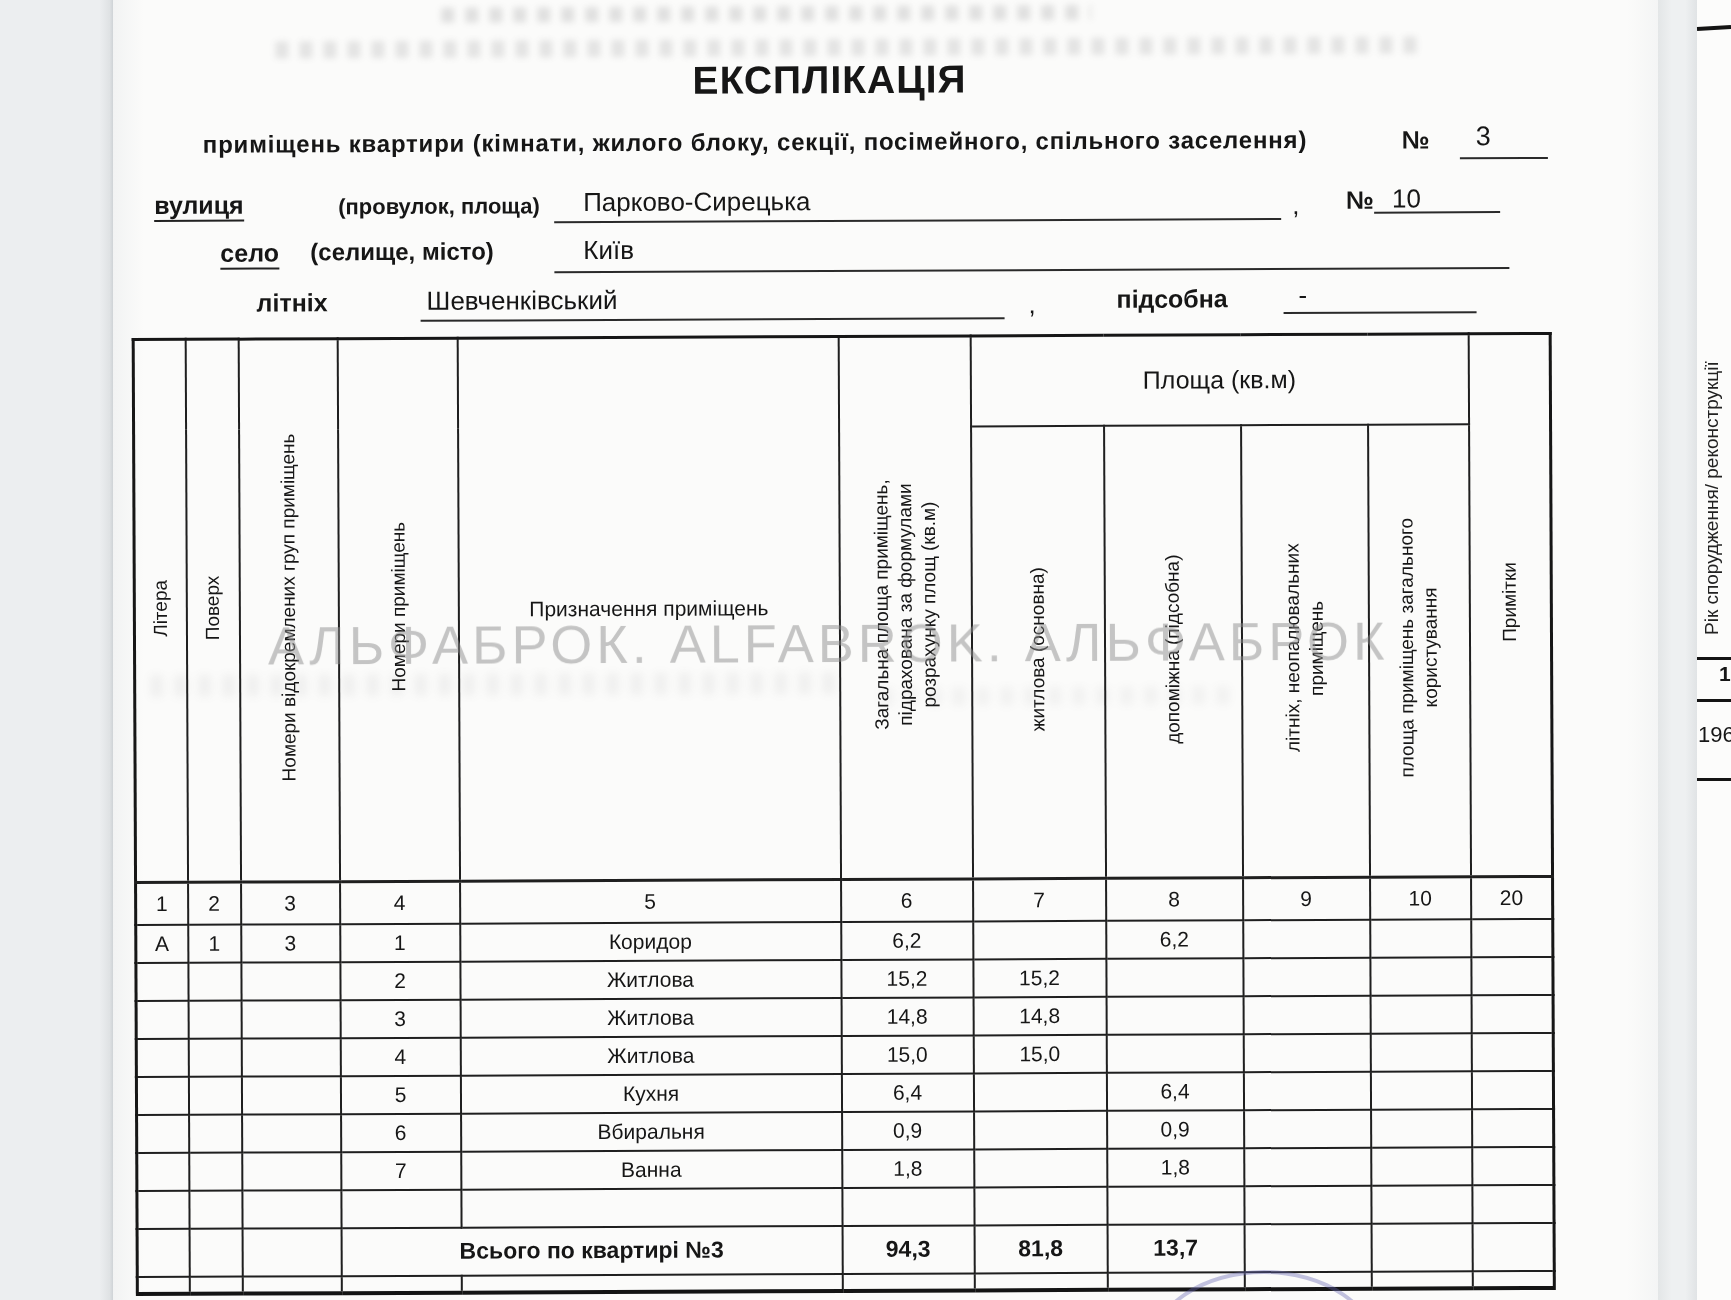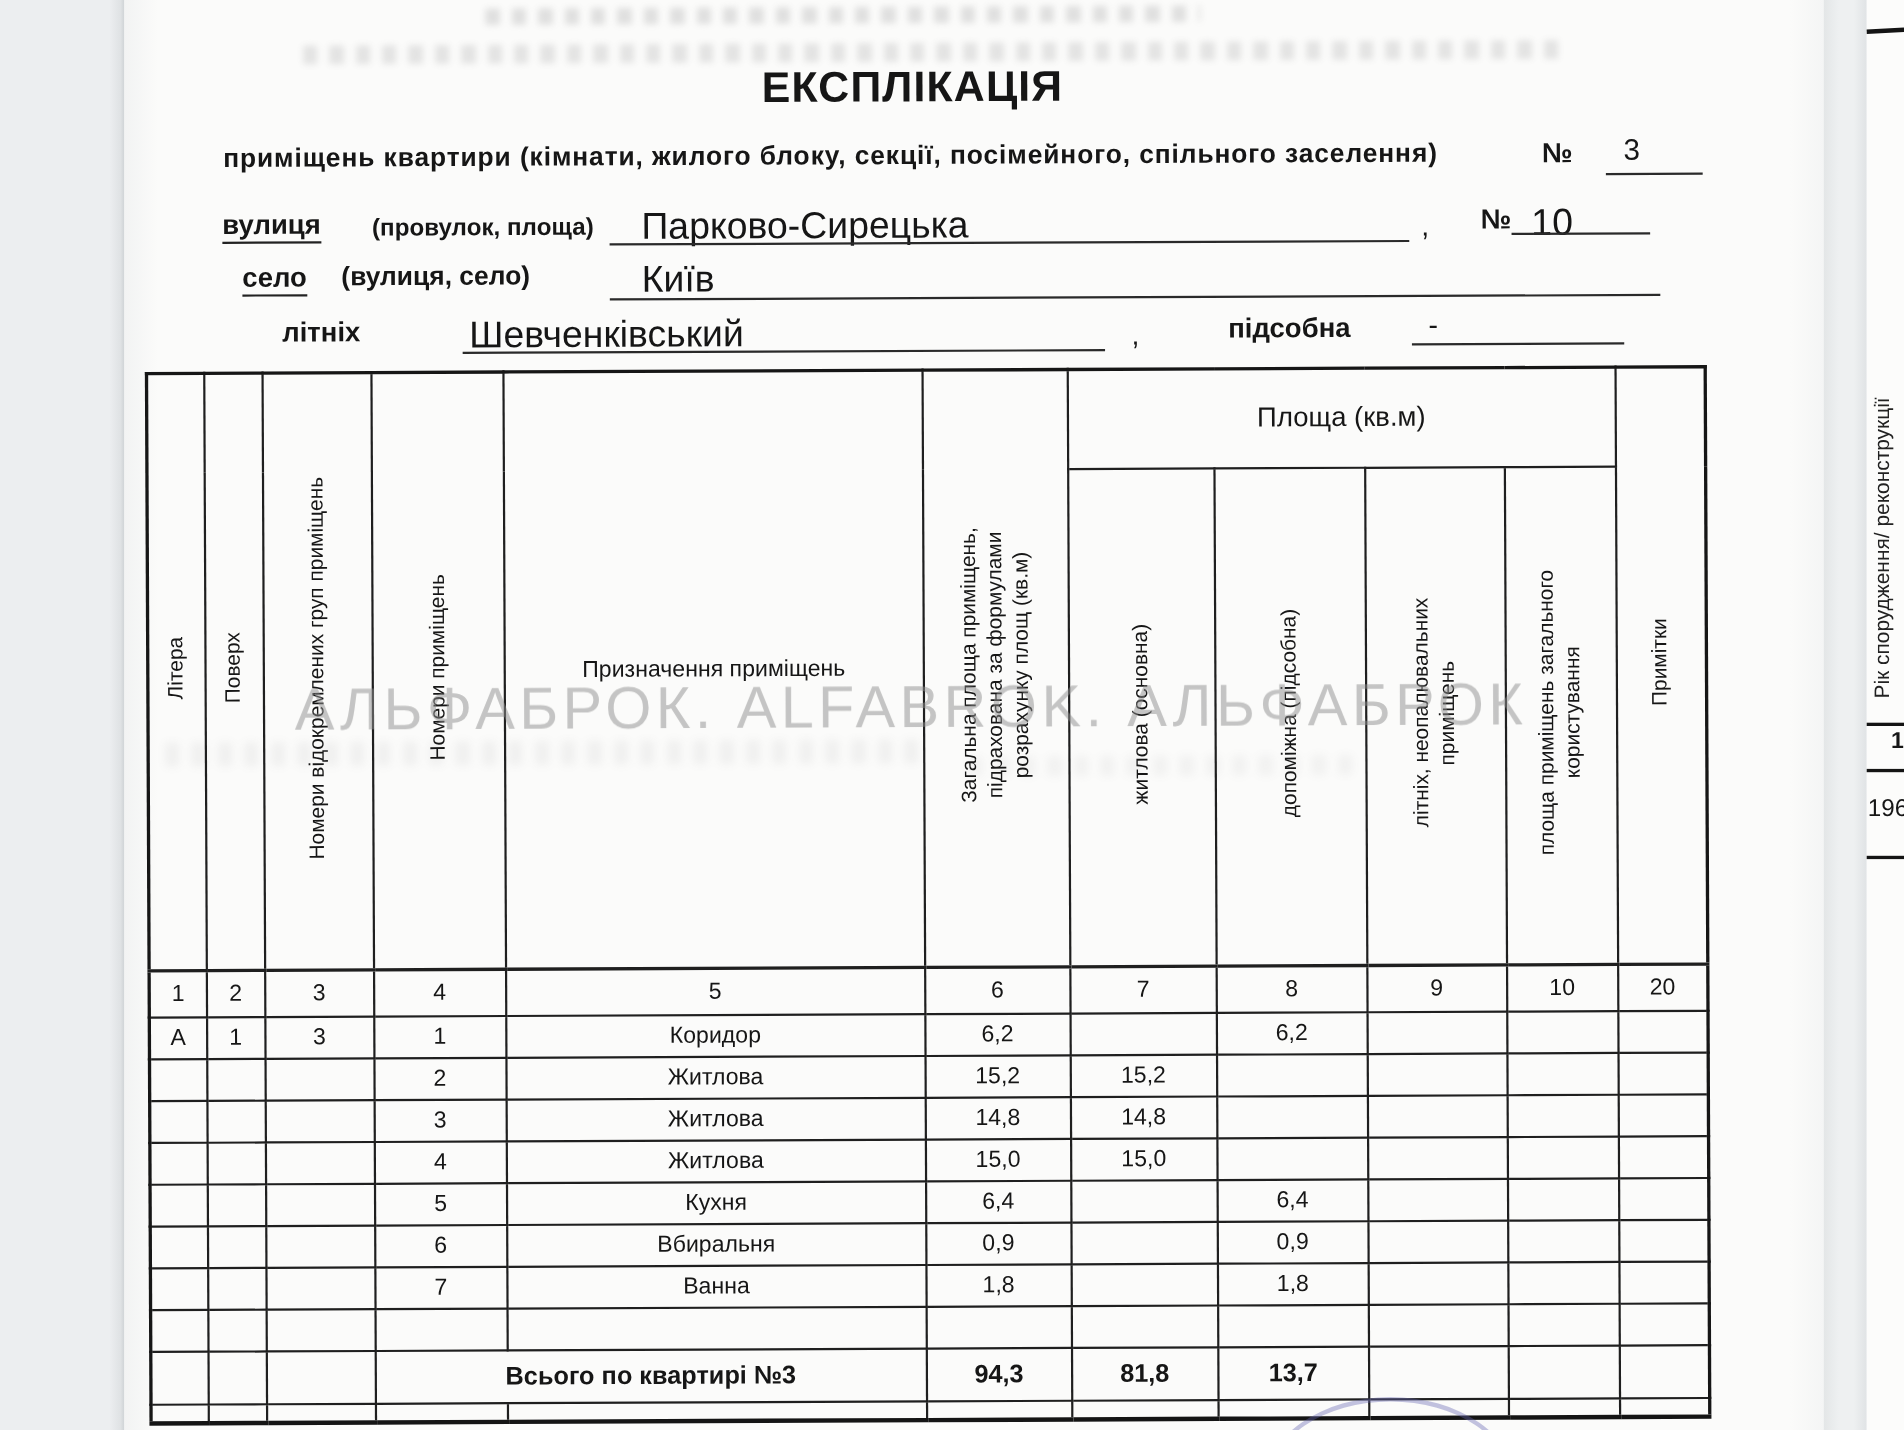--- a/index.html
+++ b/index.html
@@ -28,25 +28,25 @@
   .bleed.b3{left:150px;top:672px;width:690px;height:22px;opacity:.14;filter:blur(4px);}
   .bleed.b4{left:880px;top:688px;width:360px;height:18px;opacity:.12;filter:blur(4px);}
 
   
   .abs{position:absolute;white-space:nowrap;}
   .title{left:695px;top:58px;font-size:39px;font-weight:bold;letter-spacing:1px;}
   .subtitle{left:205px;top:128px;font-size:24px;font-weight:bold;letter-spacing:.8px;}
   .sub-no{left:1404px;top:128px;font-size:25px;font-weight:bold;}
   .sub-no-val{left:1478px;top:124px;font-size:27px;font-weight:500;}
   .lab{font-weight:bold;font-size:25px;}
-  .val{font-weight:normal;font-size:34px;}
+  .val{font-weight:normal;font-size:26px;}
   .u-lab{border-bottom:2px solid #222;padding-bottom:1px;}
   .uline{position:absolute;height:0;border-bottom:2px solid #2a2a2a;}
 
-  .street-label{left:156px;top:188px;margin-left:48px;}
+  .street-label{left:156px;top:188px;}
   .street-sub{left:340px;top:192px;font-size:22px;}
   .street-val{left:585px;top:186px;}
   .ul-street{left:556px;top:220px;width:727px;}
   .street-comma{left:1294px;top:192px;font-size:26px;}
   .street-no{left:1348px;top:188px;}
   .street-no-val{left:1394px;top:186px;}
   .ul-streetno{left:1376px;top:214px;width:126px;}
 
   .city-label{left:222px;top:236px;}
   .city-sub{left:312px;top:236px;font-size:24px;}
@@ -129,21 +129,21 @@
   <div class="abs lab street-label"><span class="u-lab">вулиця</span></div>
   <div class="abs lab street-sub">(провулок, площа)</div>
   <div class="abs val street-val">Парково-Сирецька</div>
   <div class="uline ul-street"></div>
   <div class="abs street-comma">,</div>
   <div class="abs lab street-no">№</div>
   <div class="abs val street-no-val">10</div>
   <div class="uline ul-streetno"></div>
 
   <div class="abs lab city-label"><span class="u-lab">село</span></div>
-  <div class="abs lab city-sub">(вулиця, село)</div>
+  <div class="abs lab city-sub">(селище, місто)</div>
   <div class="abs val city-val">Київ</div>
   <div class="uline ul-city"></div>
 
   <div class="abs lab district-label">літніх</div>
   <div class="abs val district-val">Шевченківський</div>
   <div class="uline ul-district"></div>
   <div class="abs district-comma">,</div>
   <div class="abs lab oblast-label">підсобна</div>
   <div class="abs val oblast-val">-</div>
   <div class="uline ul-oblast"></div>

